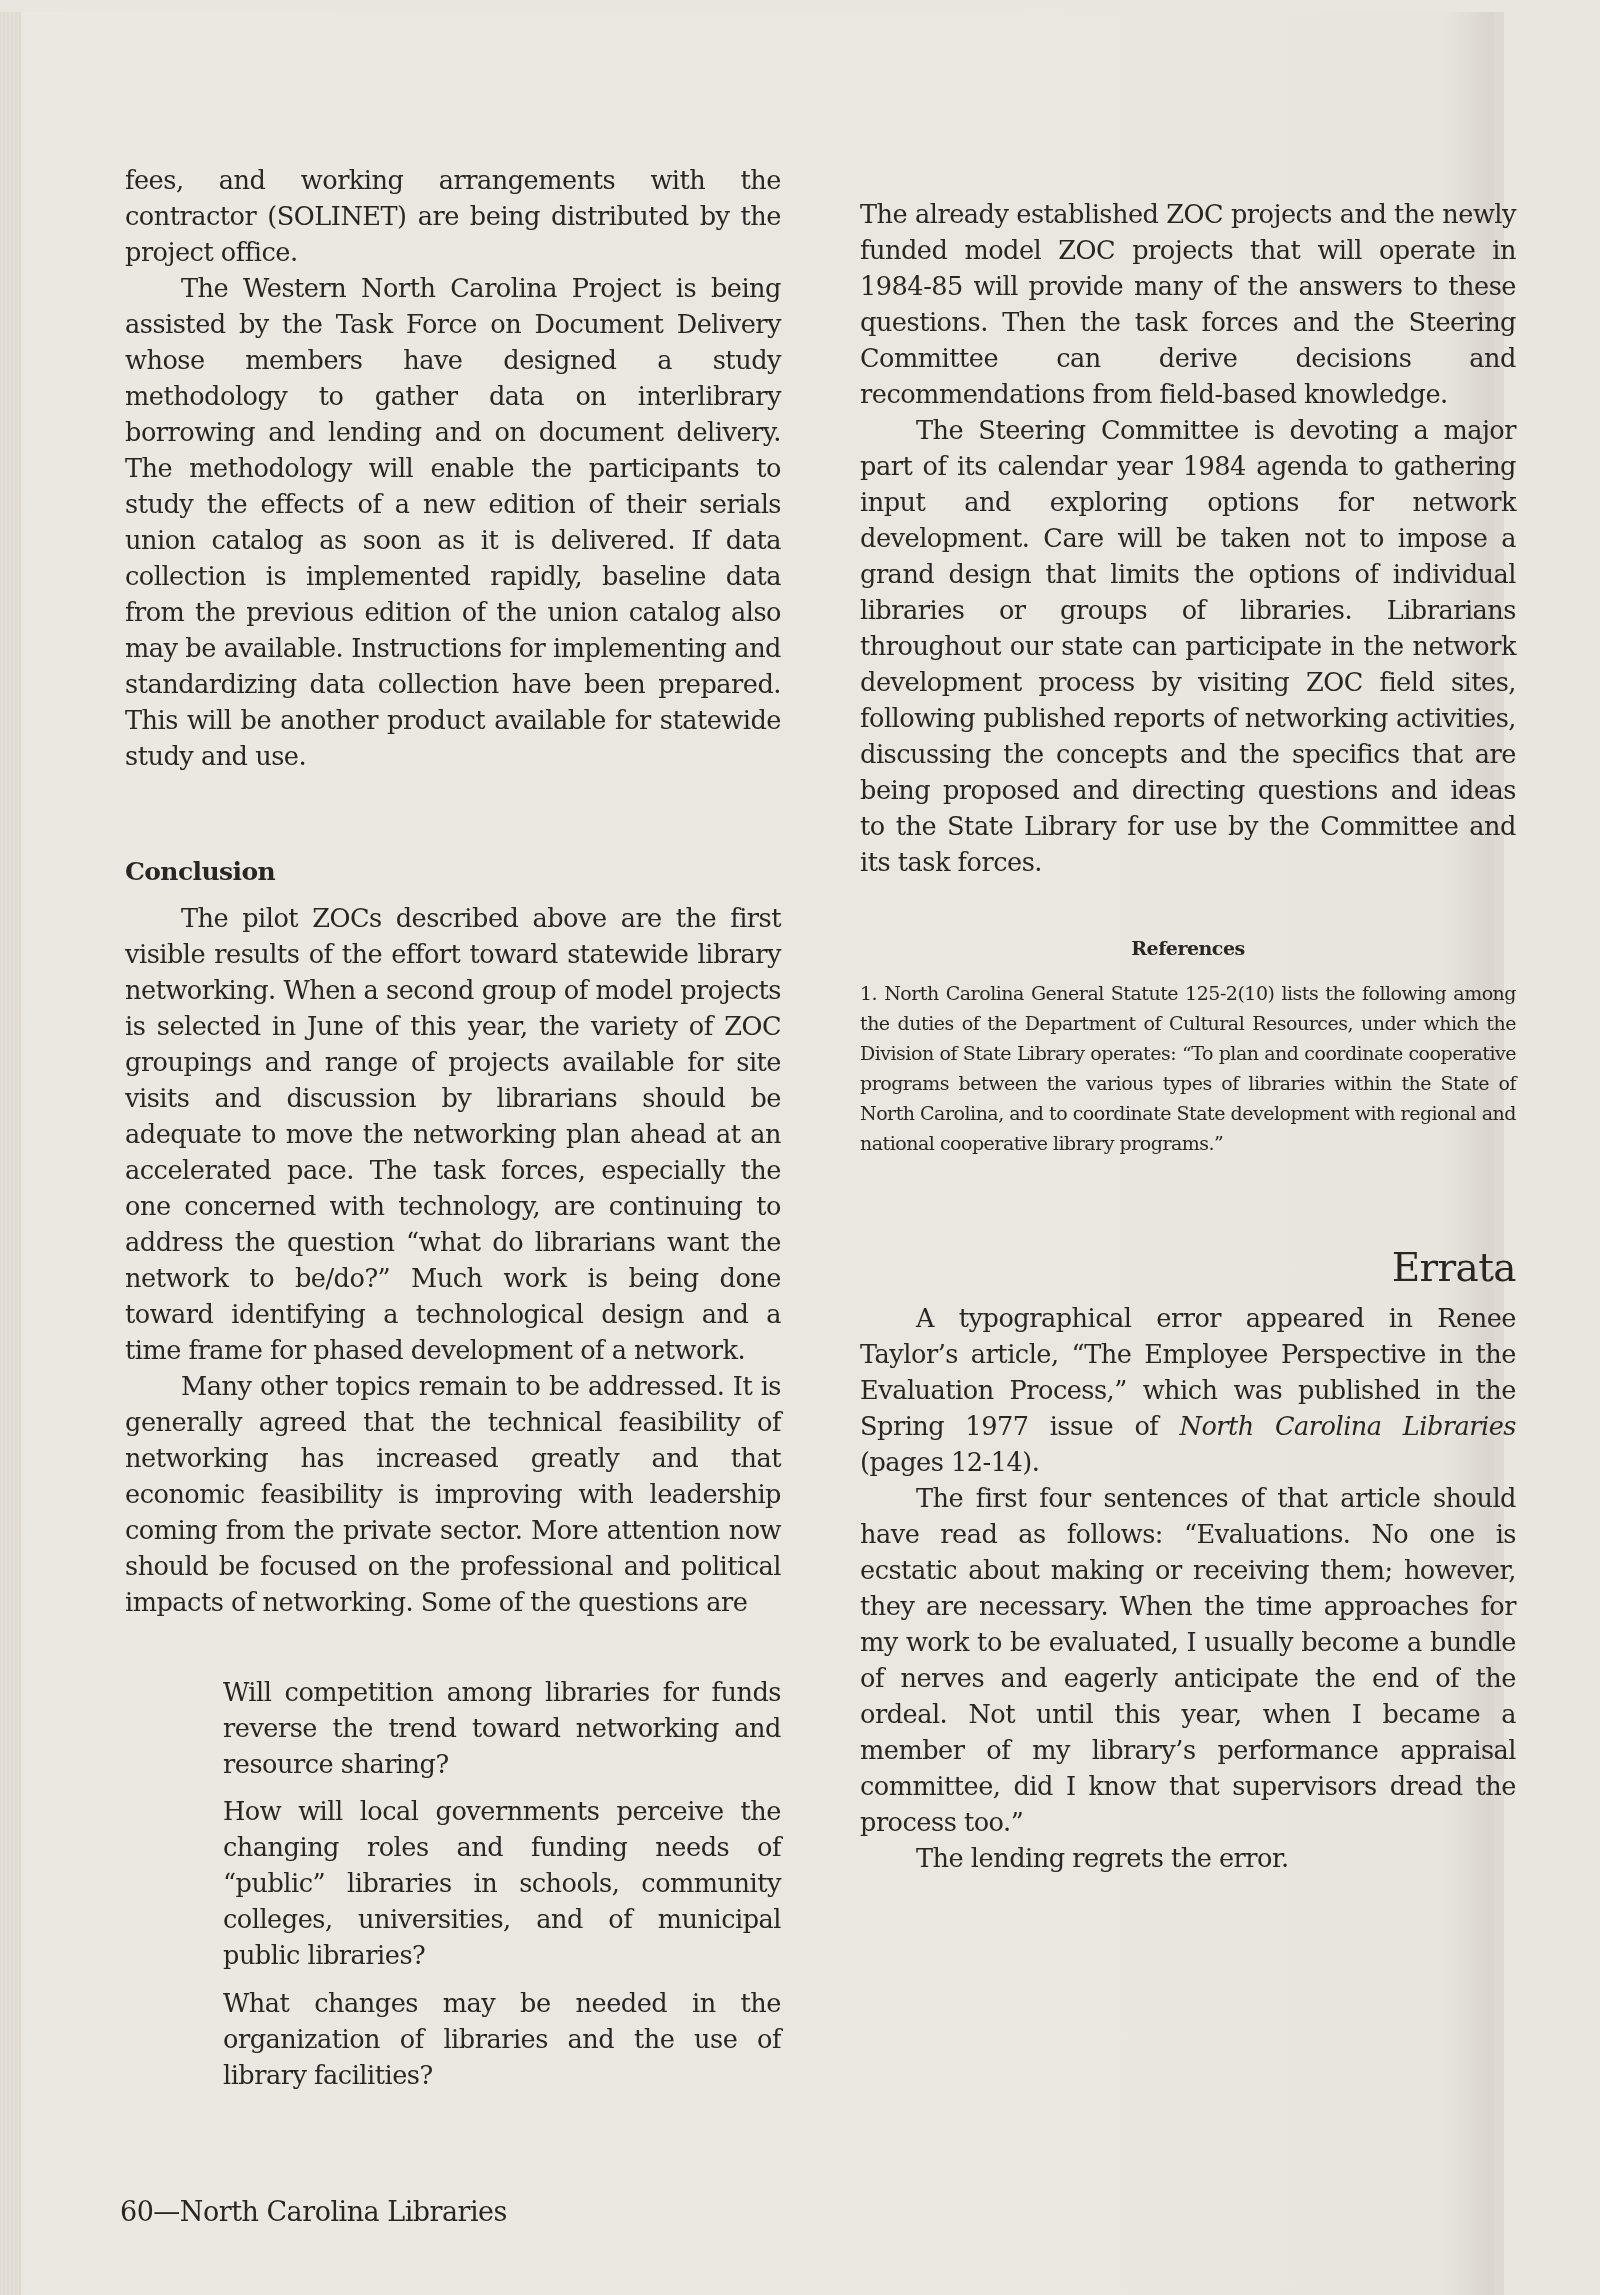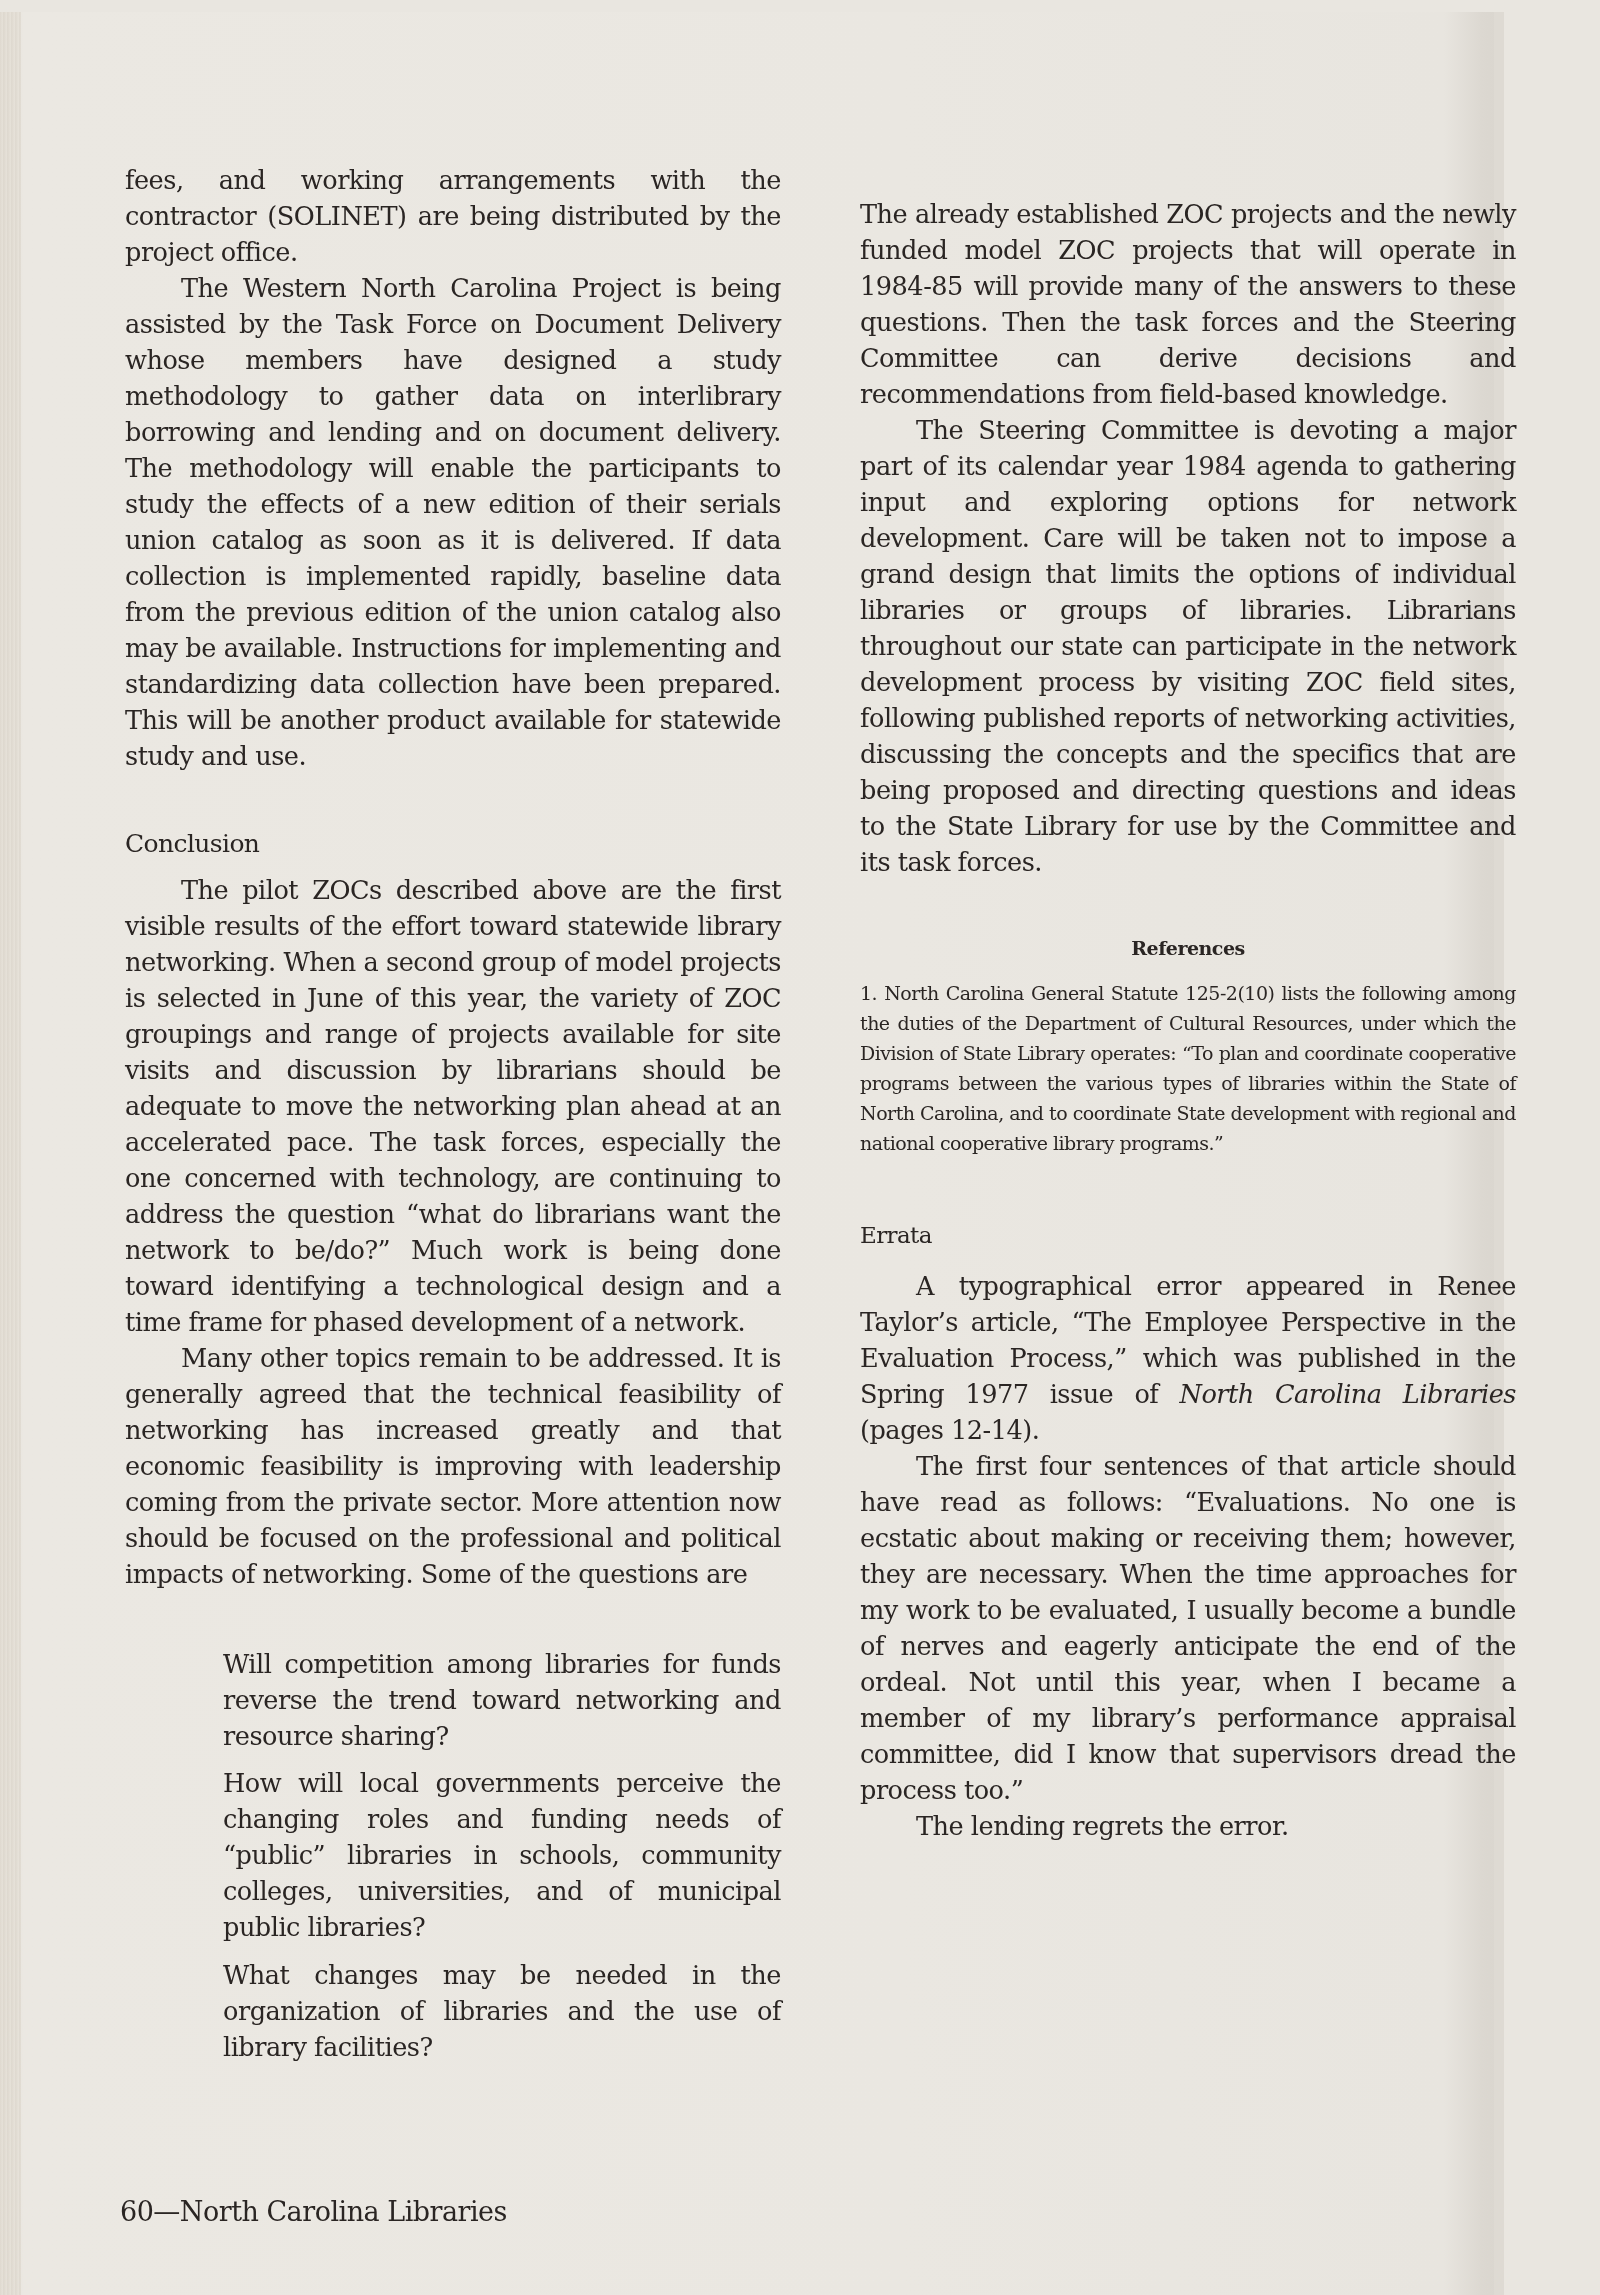--- a/index.html
+++ b/index.html
@@ -44,24 +44,24 @@
   }
   .col-left { left: 125px; }
   .col-right { left: 860px; }
   p {
     margin: 0;
     text-align: justify;
     hyphens: none;
   }
   .indent { text-indent: 56px; }
   .heading {
-    font-weight: normal;
+    font-weight: bold;
     font-size: 25px;
     letter-spacing: -0.6px;
-    margin-top: 52px;
+    margin-top: 80px;
     margin-bottom: 11.2px;
     line-height: 35px;
   }
   .questions {
     margin-left: 98px;
   }
   .questions p { margin-bottom: 11.2px; }
   .gap-q { height: 54px; }
   .refs-title {
     text-align: center;
@@ -71,24 +71,24 @@
     margin-top: 56px;
     margin-bottom: 17.6px;
     line-height: 24px;
   }
   .ref-item {
     font-size: 19px;
     line-height: 30px;
     letter-spacing: -0.5px;
   }
   .errata-title {
-    text-align: left;
-    font-size: 23px;
+    text-align: right;
+    font-size: 39px;
     letter-spacing: -0.6px;
-    margin-top: 56px;
+    margin-top: 88px;
     margin-bottom: 11.2px;
     line-height: 43px;
     font-weight: normal;
   }
   .footer {
     position: absolute;
     left: 120px;
     top: 2184px;
     font-size: 27px;
     letter-spacing: -0.5px;

